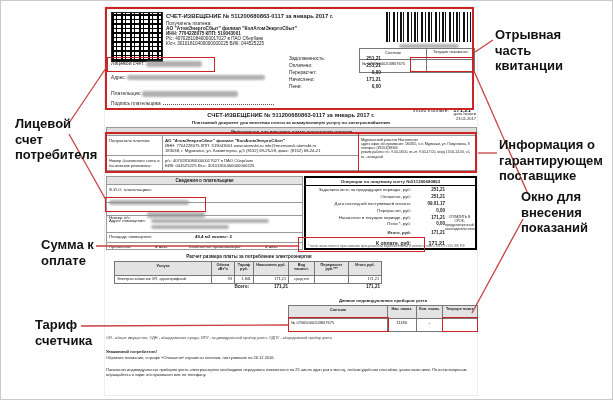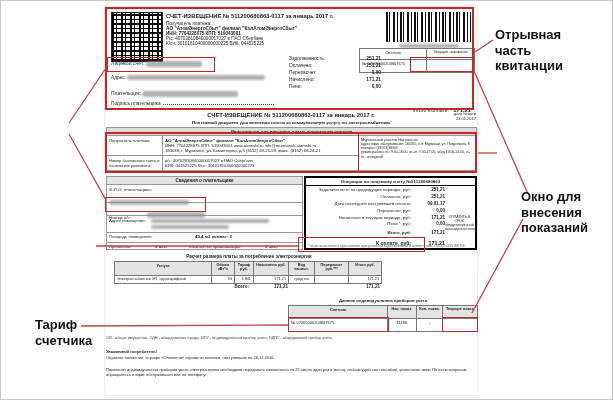--- a/index.html
+++ b/index.html
@@ -282,17 +282,20 @@
       <path d="M68 133 L105 199"></path>
       <path d="M95 245 L297 245"></path>
       <path d="M80 325 L287 324"></path>
       <path d="M492 39 L474 51"></path>
       <path d="M496 152 L477 152"></path>
       <path d="M473 70 L527 193"></path>
       <path d="M522 218 L471 312"></path>
     </g>
   </svg>
 
+  <div class="ann" style="left:14px;top:115px;width:82px">Лицевой счет потребителя</div>
+  <div class="ann" style="left:40px;top:236px;width:60px">Сумма к оплате</div>
   <div class="ann" style="left:34px;top:316px;width:64px">Тариф счетчика</div>
   <div class="ann" style="left:494px;top:26px;width:100px">Отрывная часть квитанции</div>
+  <div class="ann" style="left:498px;top:136px;width:108px">Информация о гарантирующем поставщике</div>
   <div class="ann" style="left:520px;top:188px;width:95px">Окно для внесения показаний</div>
 
 </div>
 
 </body></html>

